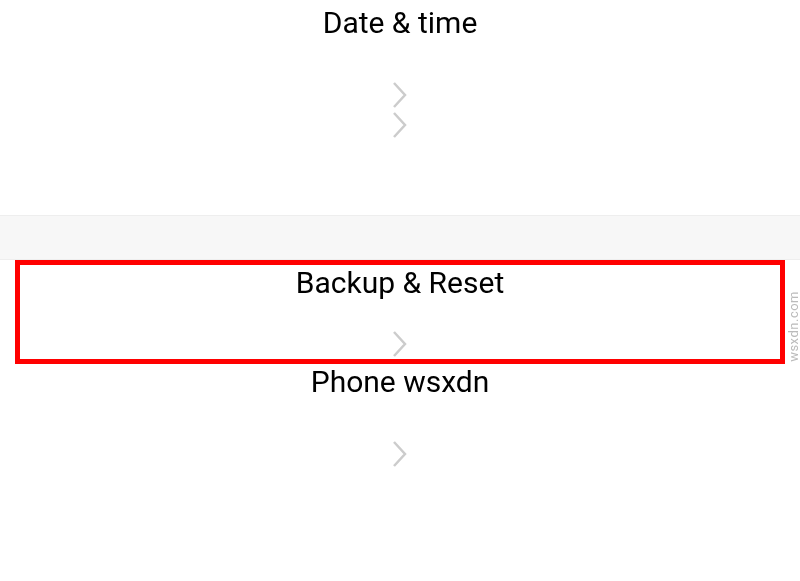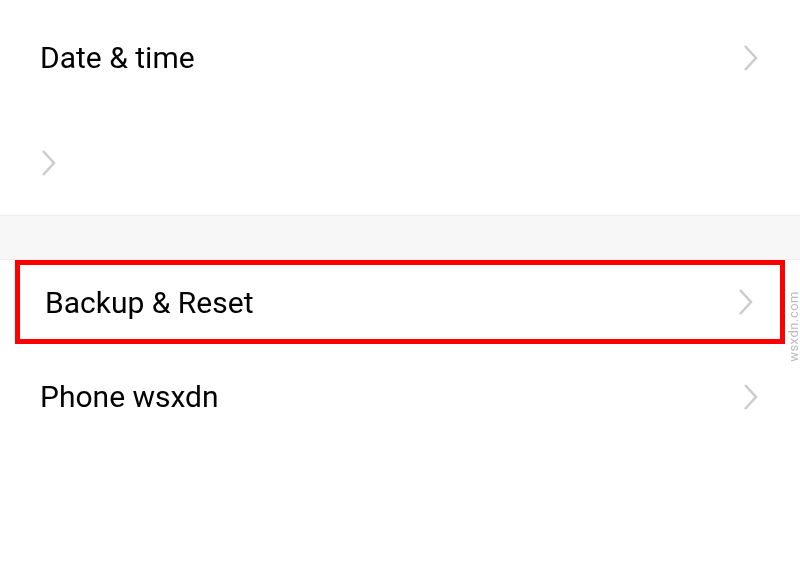--- a/index.html
+++ b/index.html
@@ -18,20 +18,21 @@
       width: 100%;
     }
     .settings-item {
       display: flex;
       align-items: center;
       justify-content: space-between;
       padding: 0 40px;
       height: 105px;
       background: #ffffff;
       cursor: pointer;
+      flex-direction: column;
     }
     .settings-item-label {
       font-size: 30px;
       color: #000000;
       font-weight: 400;
     }
     .chevron {
       width: 18px;
       height: 30px;
       flex-shrink: 0;
@@ -43,21 +44,21 @@
     .section-gap {
       height: 45px;
       background: #f7f7f7;
       border-top: 1px solid #eeeeee;
       border-bottom: 1px solid #eeeeee;
     }
     .highlighted {
       border: 5px solid #ff0000;
       margin: 0 15px;
       padding: 0 25px;
-      height: 84px;
+      height: 104px;
     }
     .group-1 {
       padding-top: 5px;
     }
     .watermark {
       position: absolute;
       right: 6px;
       top: 50%;
       transform: translateY(-50%) rotate(-90deg);
       transform-origin: right center;

